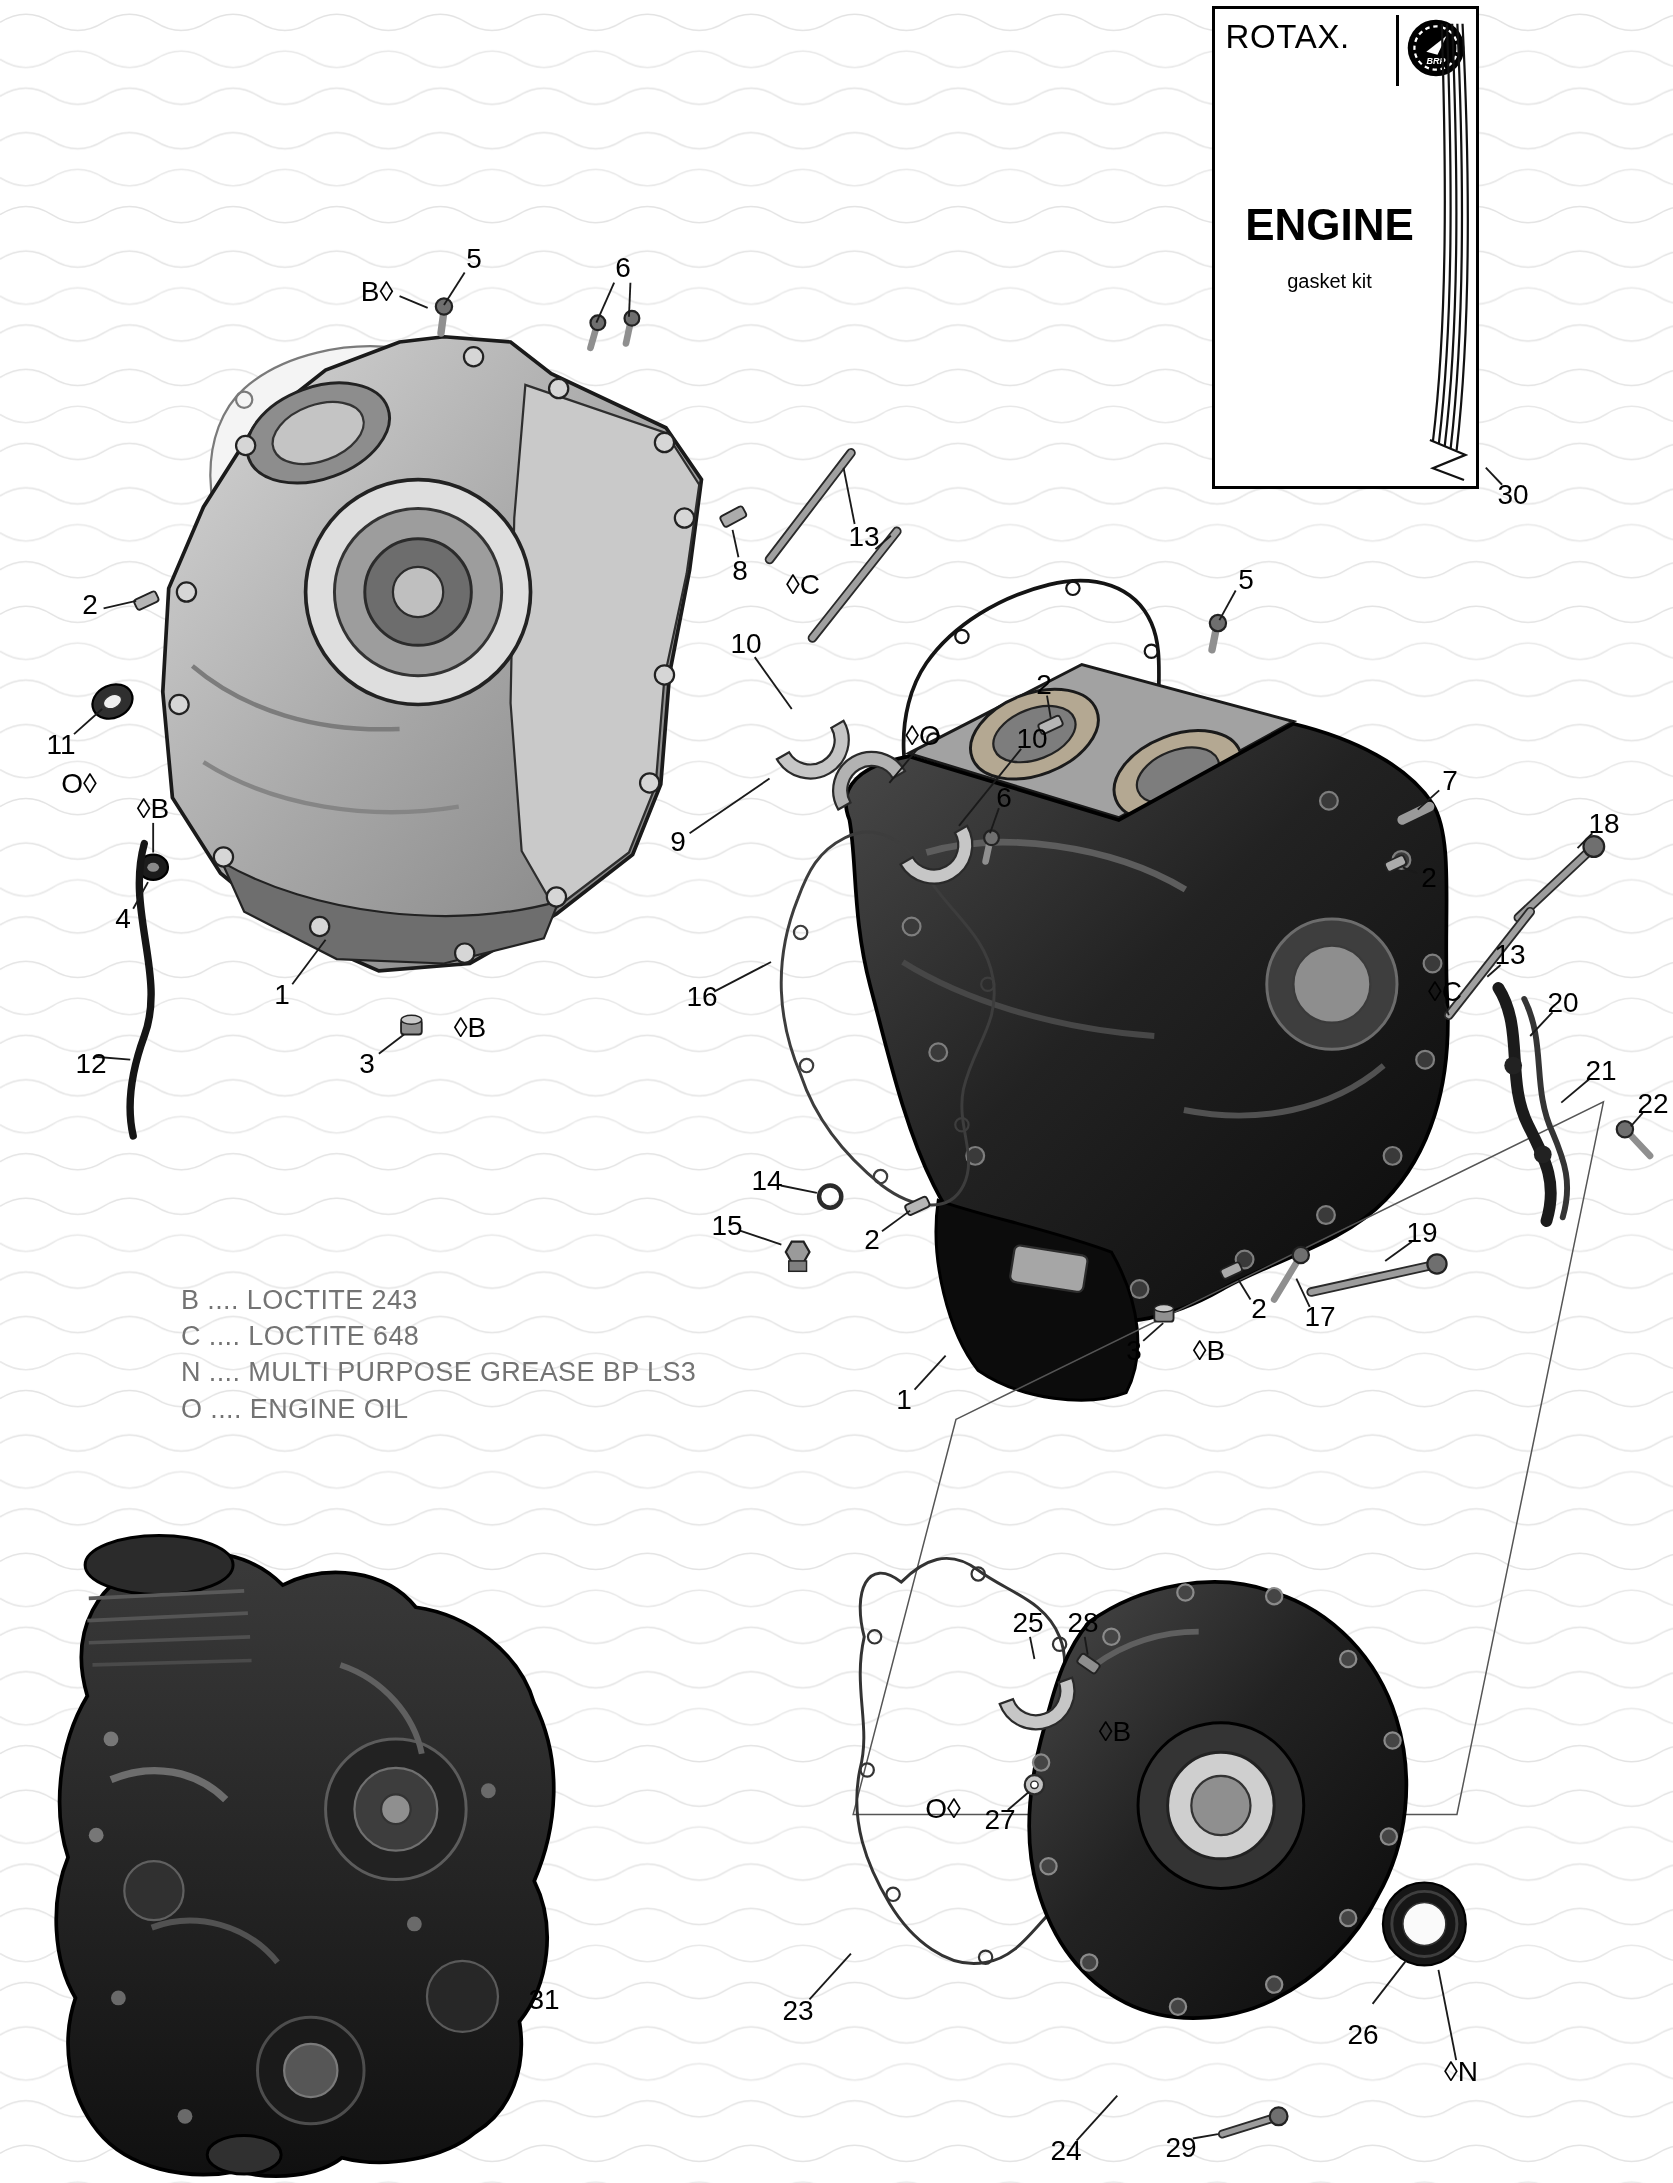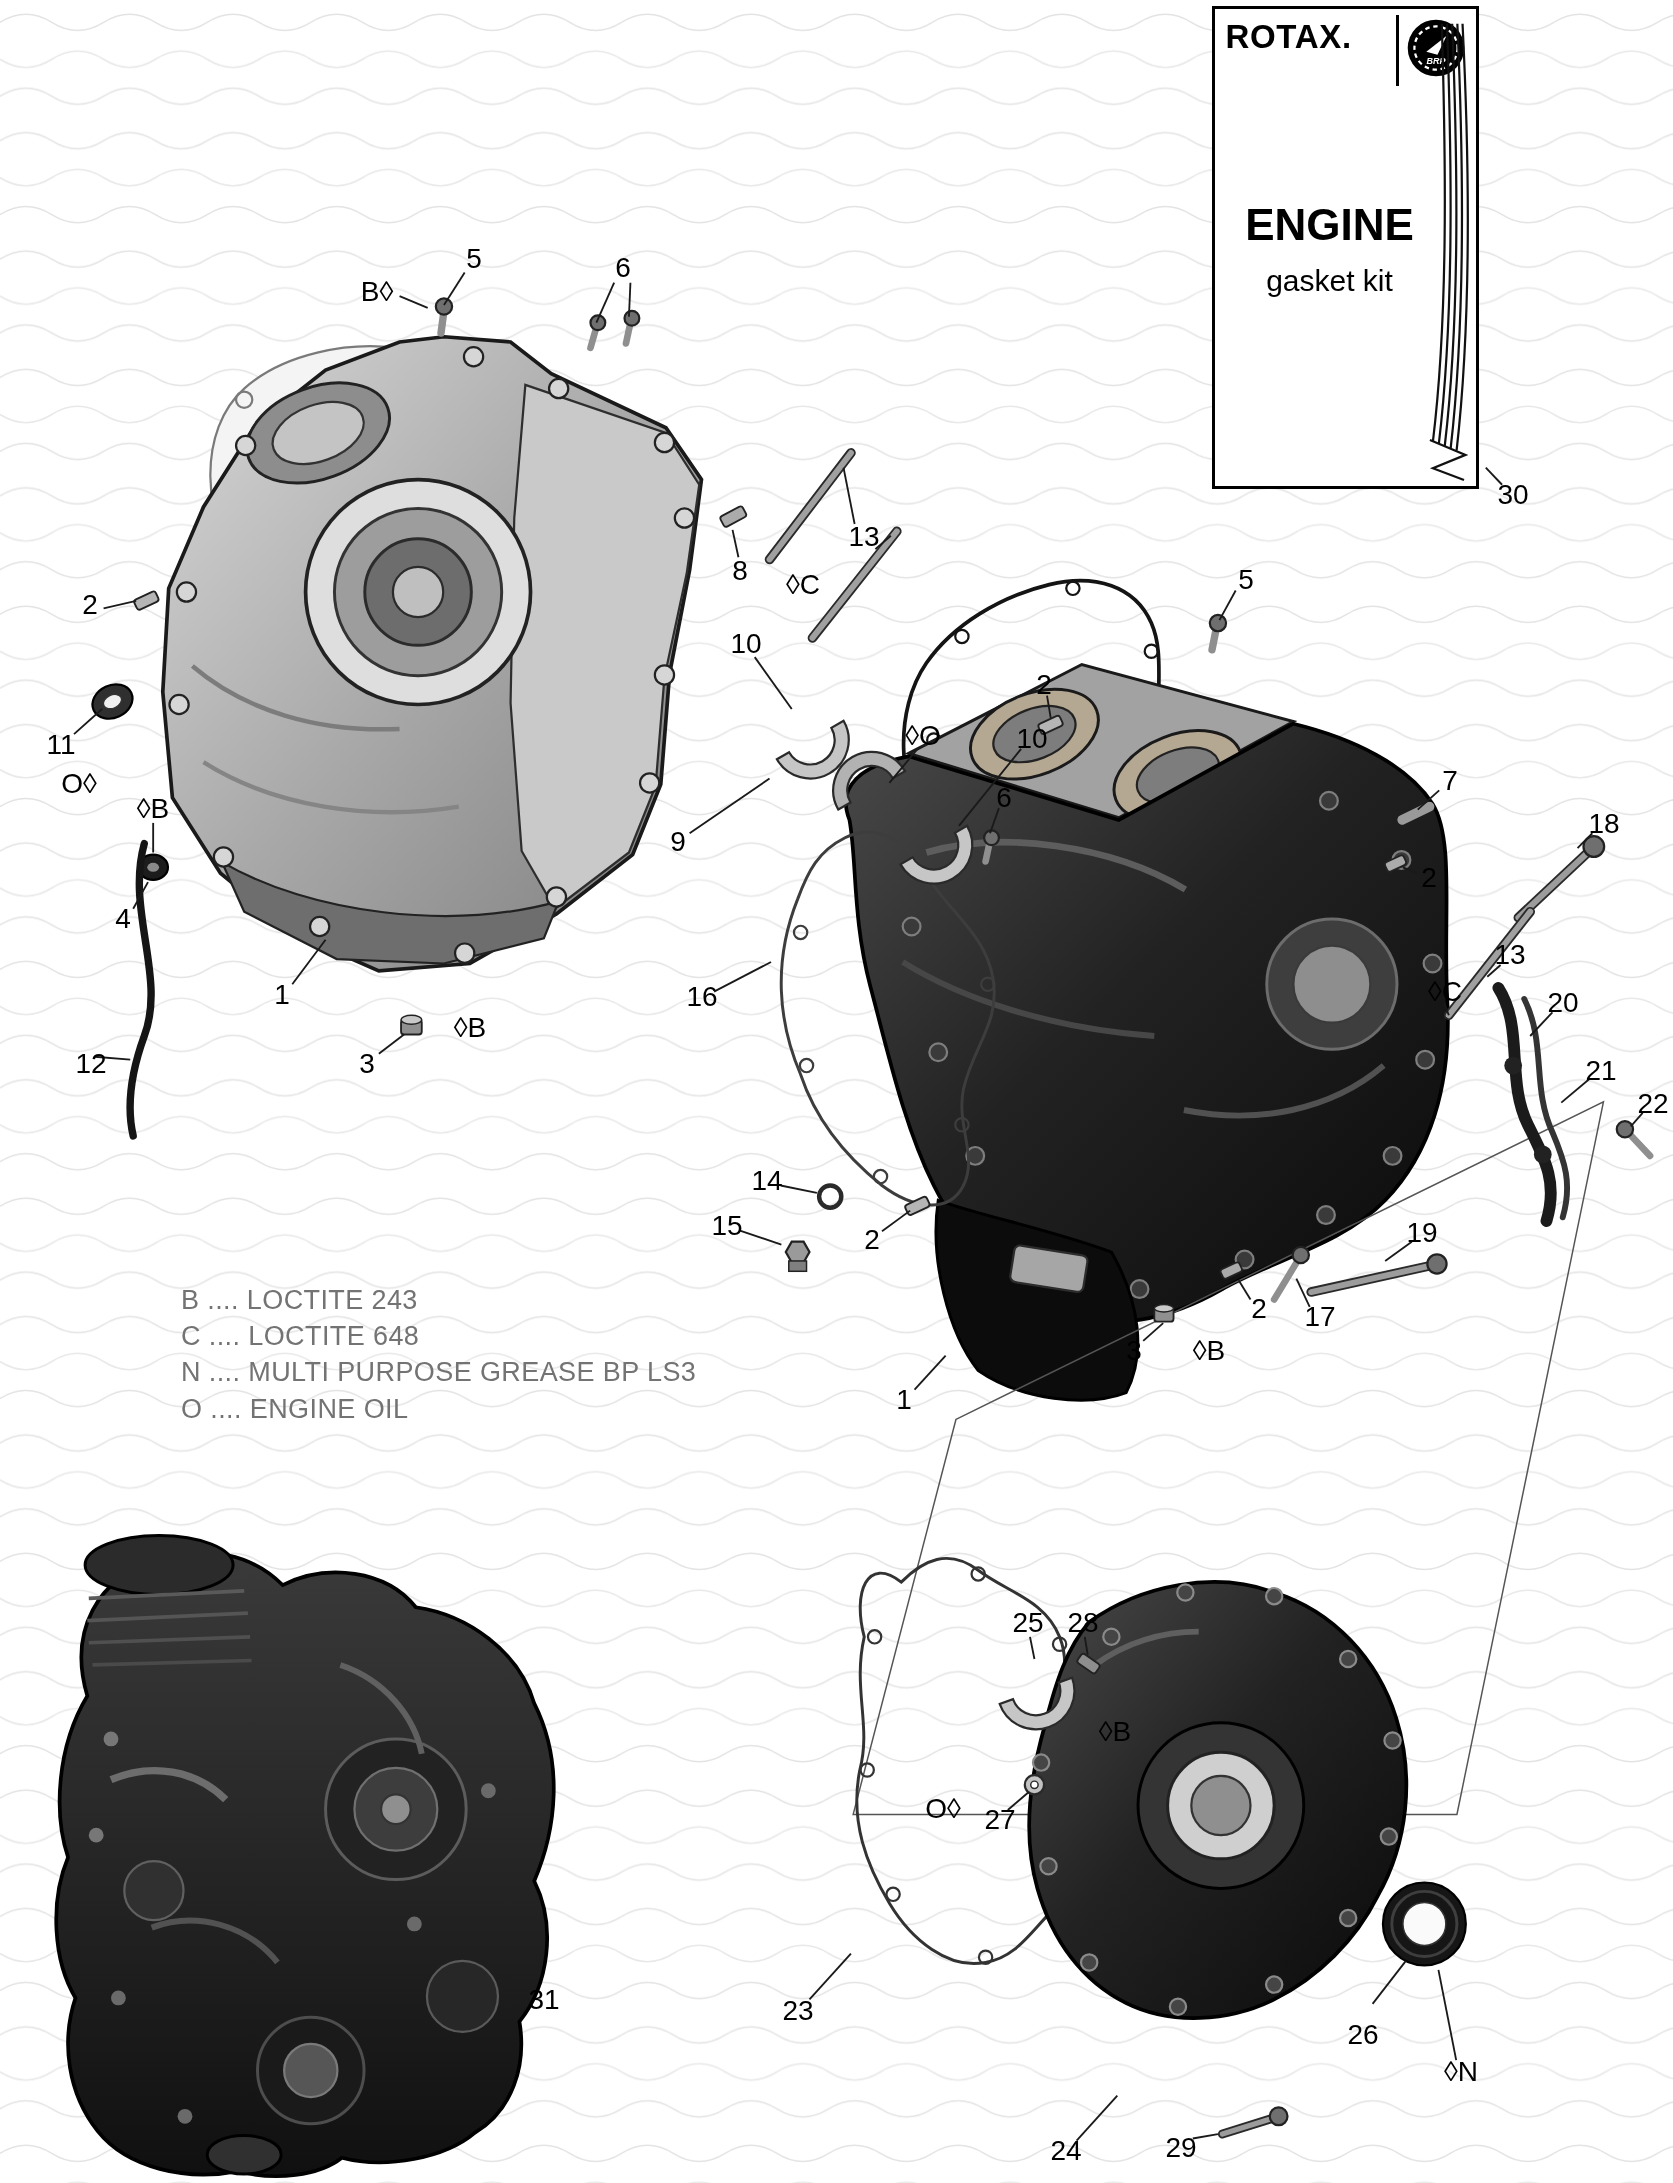--- a/index.html
+++ b/index.html
@@ -12,26 +12,26 @@
   .callout{position:absolute;transform:translate(-50%,-50%);font-size:28px;line-height:1;
            white-space:nowrap;color:#000;}
   
   #leader-lines line{stroke:#1a1a1a;stroke-width:2.5px;}
   
   #legend{position:absolute;left:181px;top:1282px;z-index:3;}
   .legend-line{font-size:27px;line-height:1.34;letter-spacing:0.4px;color:#737373;white-space:nowrap;}
   
   .rotax-box{position:absolute;left:1212px;top:6px;width:261px;height:477px;border:3.7px solid #000;
              background:#fff;z-index:2;}
-  .brand{position:absolute;left:10.4px;top:9px;font-size:33px;font-weight:bold;letter-spacing:0.7px;}
+  .brand{position:absolute;left:10.4px;top:9px;font-size:33px;font-weight:normal;letter-spacing:0.7px;}
   .brand-divider{position:absolute;left:181px;top:6px;height:71px;border-left:3px solid #000;}
   .roundel{position:absolute;left:189px;top:7.4px;}
   .kit-title{position:absolute;left:0;top:191px;width:229px;text-align:center;}
   .kit-title .t1{font-size:44px;font-weight:bold;}
-  .kit-title .t2{font-size:30px;margin-top:14px;}
+  .kit-title .t2{font-size:20px;margin-top:20px;}
   .pages-svg{position:absolute;right:0;top:0;}
 </style>
 </head>
 <body>
 
 <div id="page">
 
   <svg id="art-svg" width="1673" height="2183" viewBox="0 0 2261 2950" xmlns="http://www.w3.org/2000/svg">
     <defs>
       <pattern id="wm" width="420" height="160" patternUnits="userSpaceOnUse">

